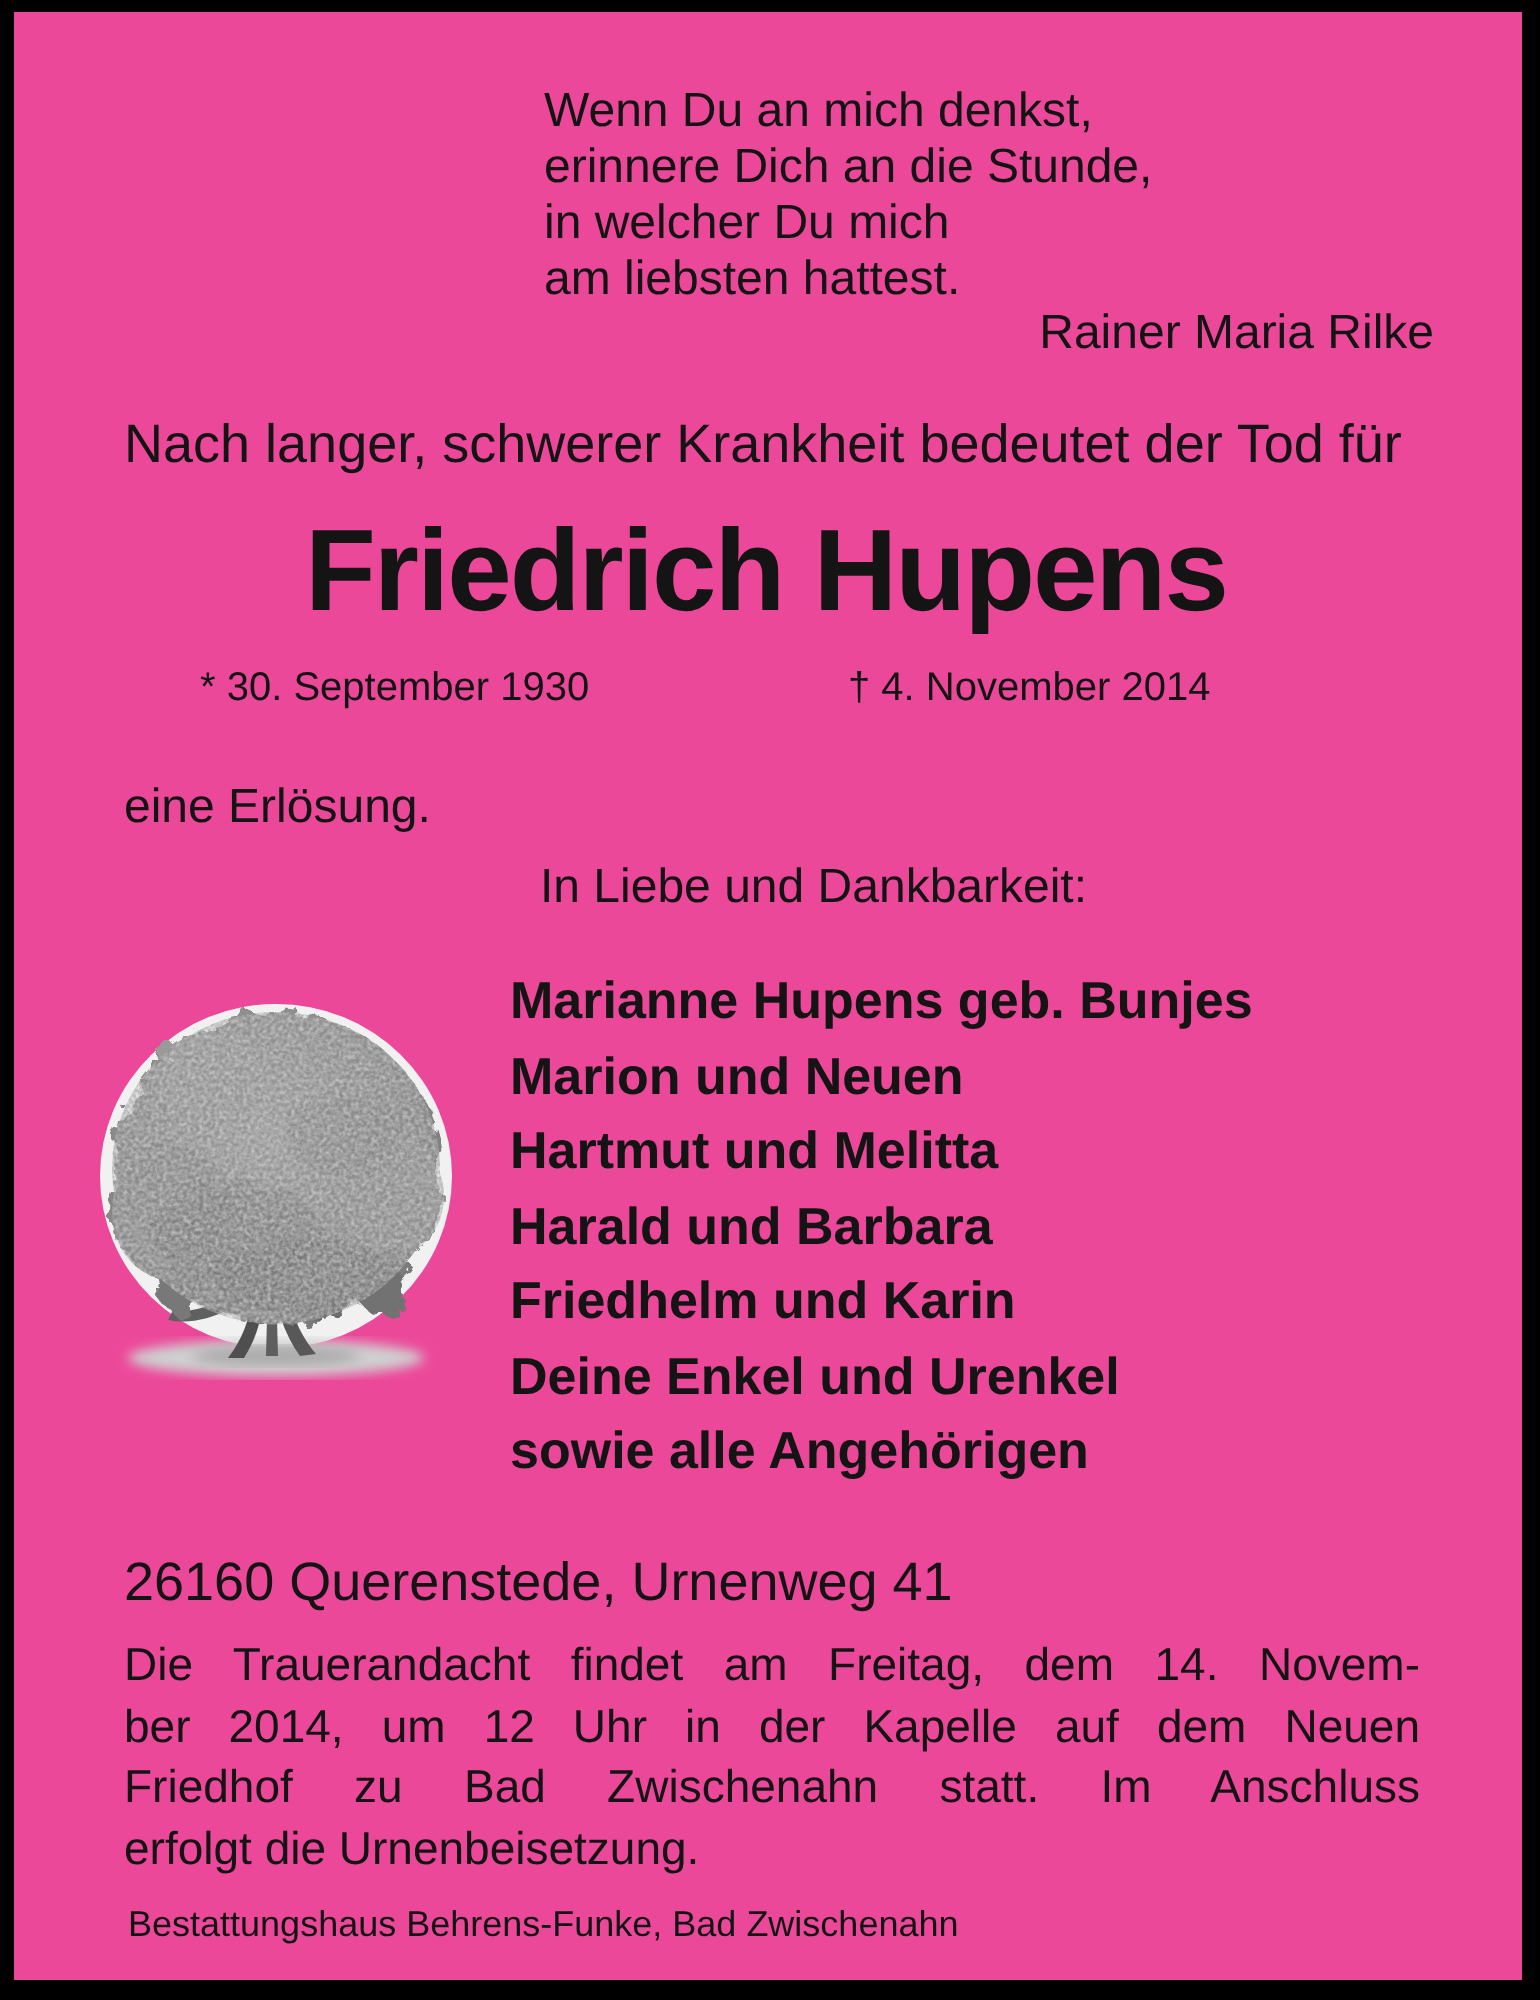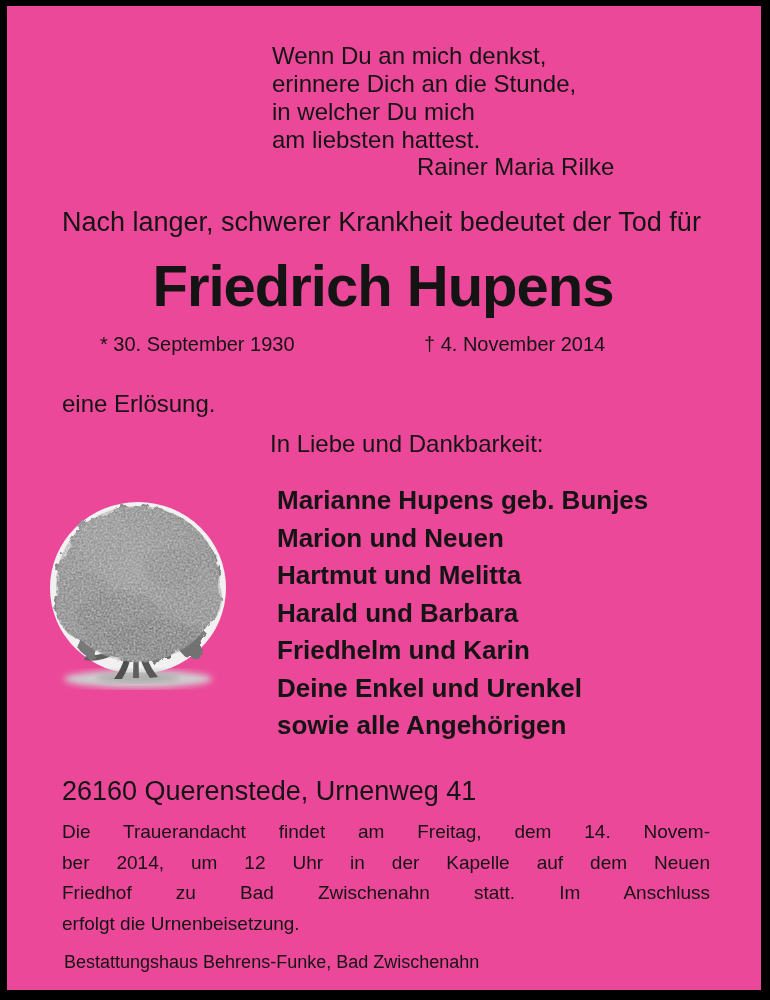--- a/index.html
+++ b/index.html
@@ -10,37 +10,37 @@
     background:#ec4899;
     border-style:solid;border-color:#000000;
     border-width:6px 9px 10px 7px;
     font-family:"Liberation Sans", sans-serif;
     color:#141414;
     overflow:hidden;
   }
   .abs{position:absolute;}
   .quote{left:265px;top:36px;font-size:24px;line-height:28px;}
   .quote div{white-space:nowrap;}
-  .attribution{left:410px;top:147px;width:300px;text-align:left;font-size:24px;}
+  .attribution{left:410px;top:147px;width:300px;text-align:right;font-size:24px;}
   .intro{left:55px;top:201px;font-size:27px;white-space:nowrap;}
   .deceased-name{
     left:0;width:752px;top:248px;text-align:center;
     font-size:58px;font-weight:700;letter-spacing:-1px;line-height:64px;
     margin:0;
   }
   .dates span{position:absolute;top:327px;font-size:20px;font-weight:400;white-space:nowrap;}
   .birth{left:93px;}
   .death{left:417px;}
   .closing{left:55px;top:384px;font-size:24px;}
   .tribute-heading{left:263px;top:424px;font-size:24px;}
-  .names{left:270px;top:476px;font-size:26px;font-weight:700;line-height:37.5px;}
+  .names{left:248px;top:476px;font-size:26px;font-weight:700;line-height:37.5px;}
   .names div{white-space:nowrap;}
   .tree{left:43px;top:490px;width:176px;height:196px;}
   .address{left:55px;top:770px;font-size:27px;}
-  .service{left:55px;top:811px;width:648px;font-size:19px;line-height:30.5px;}
+  .service{left:55px;top:811px;width:648px;font-size:23px;line-height:30.5px;}
   .service .line{text-align:justify;text-align-last:justify;}
   .service .line.last{text-align:center;text-align-last:left;}
   .funeral-home{left:57px;top:946px;font-size:18px;}
 </style>
 </head>
 <body>
 
 <div class="notice">
 
   <div class="abs quote">

